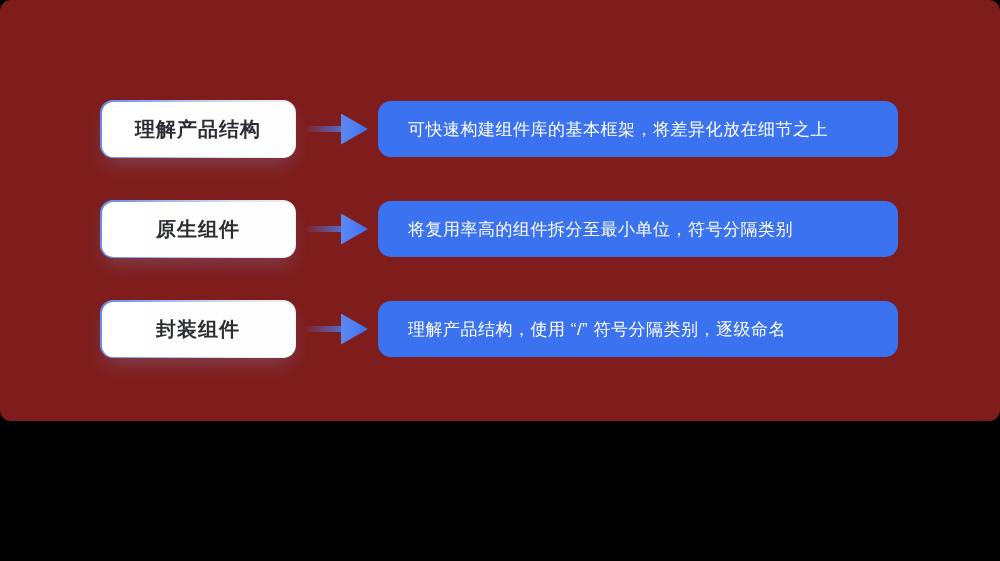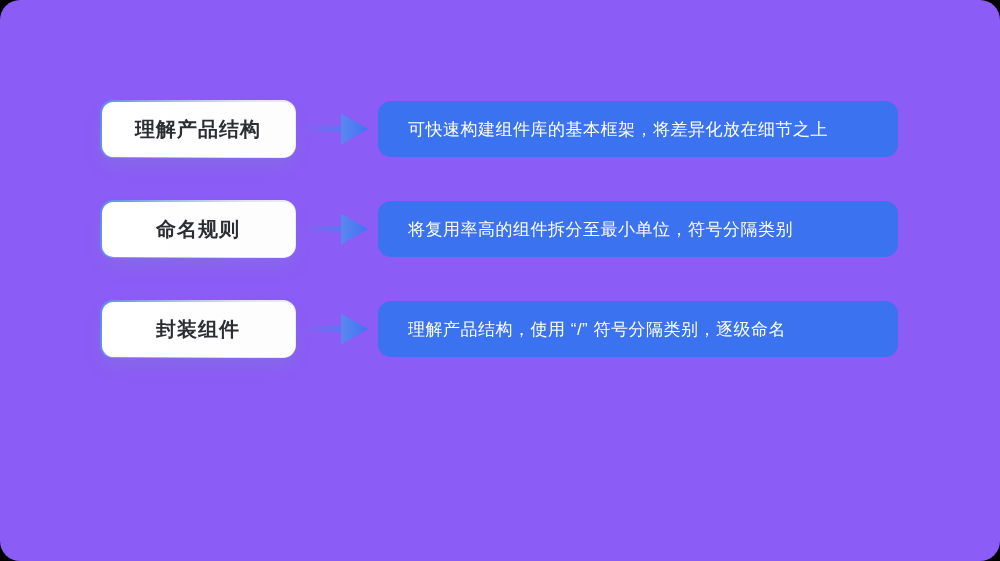--- a/index.html
+++ b/index.html
@@ -4,23 +4,23 @@
 <style>
   html, body {
     margin: 0;
     padding: 0;
     background: #000000;
     font-family: "Liberation Sans", "DejaVu Sans", sans-serif;
   }
   .canvas {
     position: relative;
     width: 1000px;
-    height: 561px;
-    background: #8b5cf6;
-    border-radius: 20px;
+    height: 421px;
+    background: #7f1d1d;
+    border-radius: 11px;
     overflow: hidden;
   }
   .diagram {
     position: absolute;
     left: 100px;
     top: 100px;
   }
   .row {
     display: flex;
     align-items: center;
@@ -115,21 +115,21 @@
       </div>
       <div class="desc-box">
         <span class="desc-text">可快速构建组件库的基本框架，将差异化放在细节之上</span>
       </div>
     </div>
 
 
     <div class="row">
       <div class="label-box">
         <div class="label-inner">
-          <span class="label-text">命名规则</span>
+          <span class="label-text">原生组件</span>
         </div>
       </div>
       <div class="arrow">
         <span class="arrow-shaft"></span>
         <span class="arrow-head"></span>
       </div>
       <div class="desc-box">
         <span class="desc-text">将复用率高的组件拆分至最小单位，符号分隔类别</span>
       </div>
     </div>

